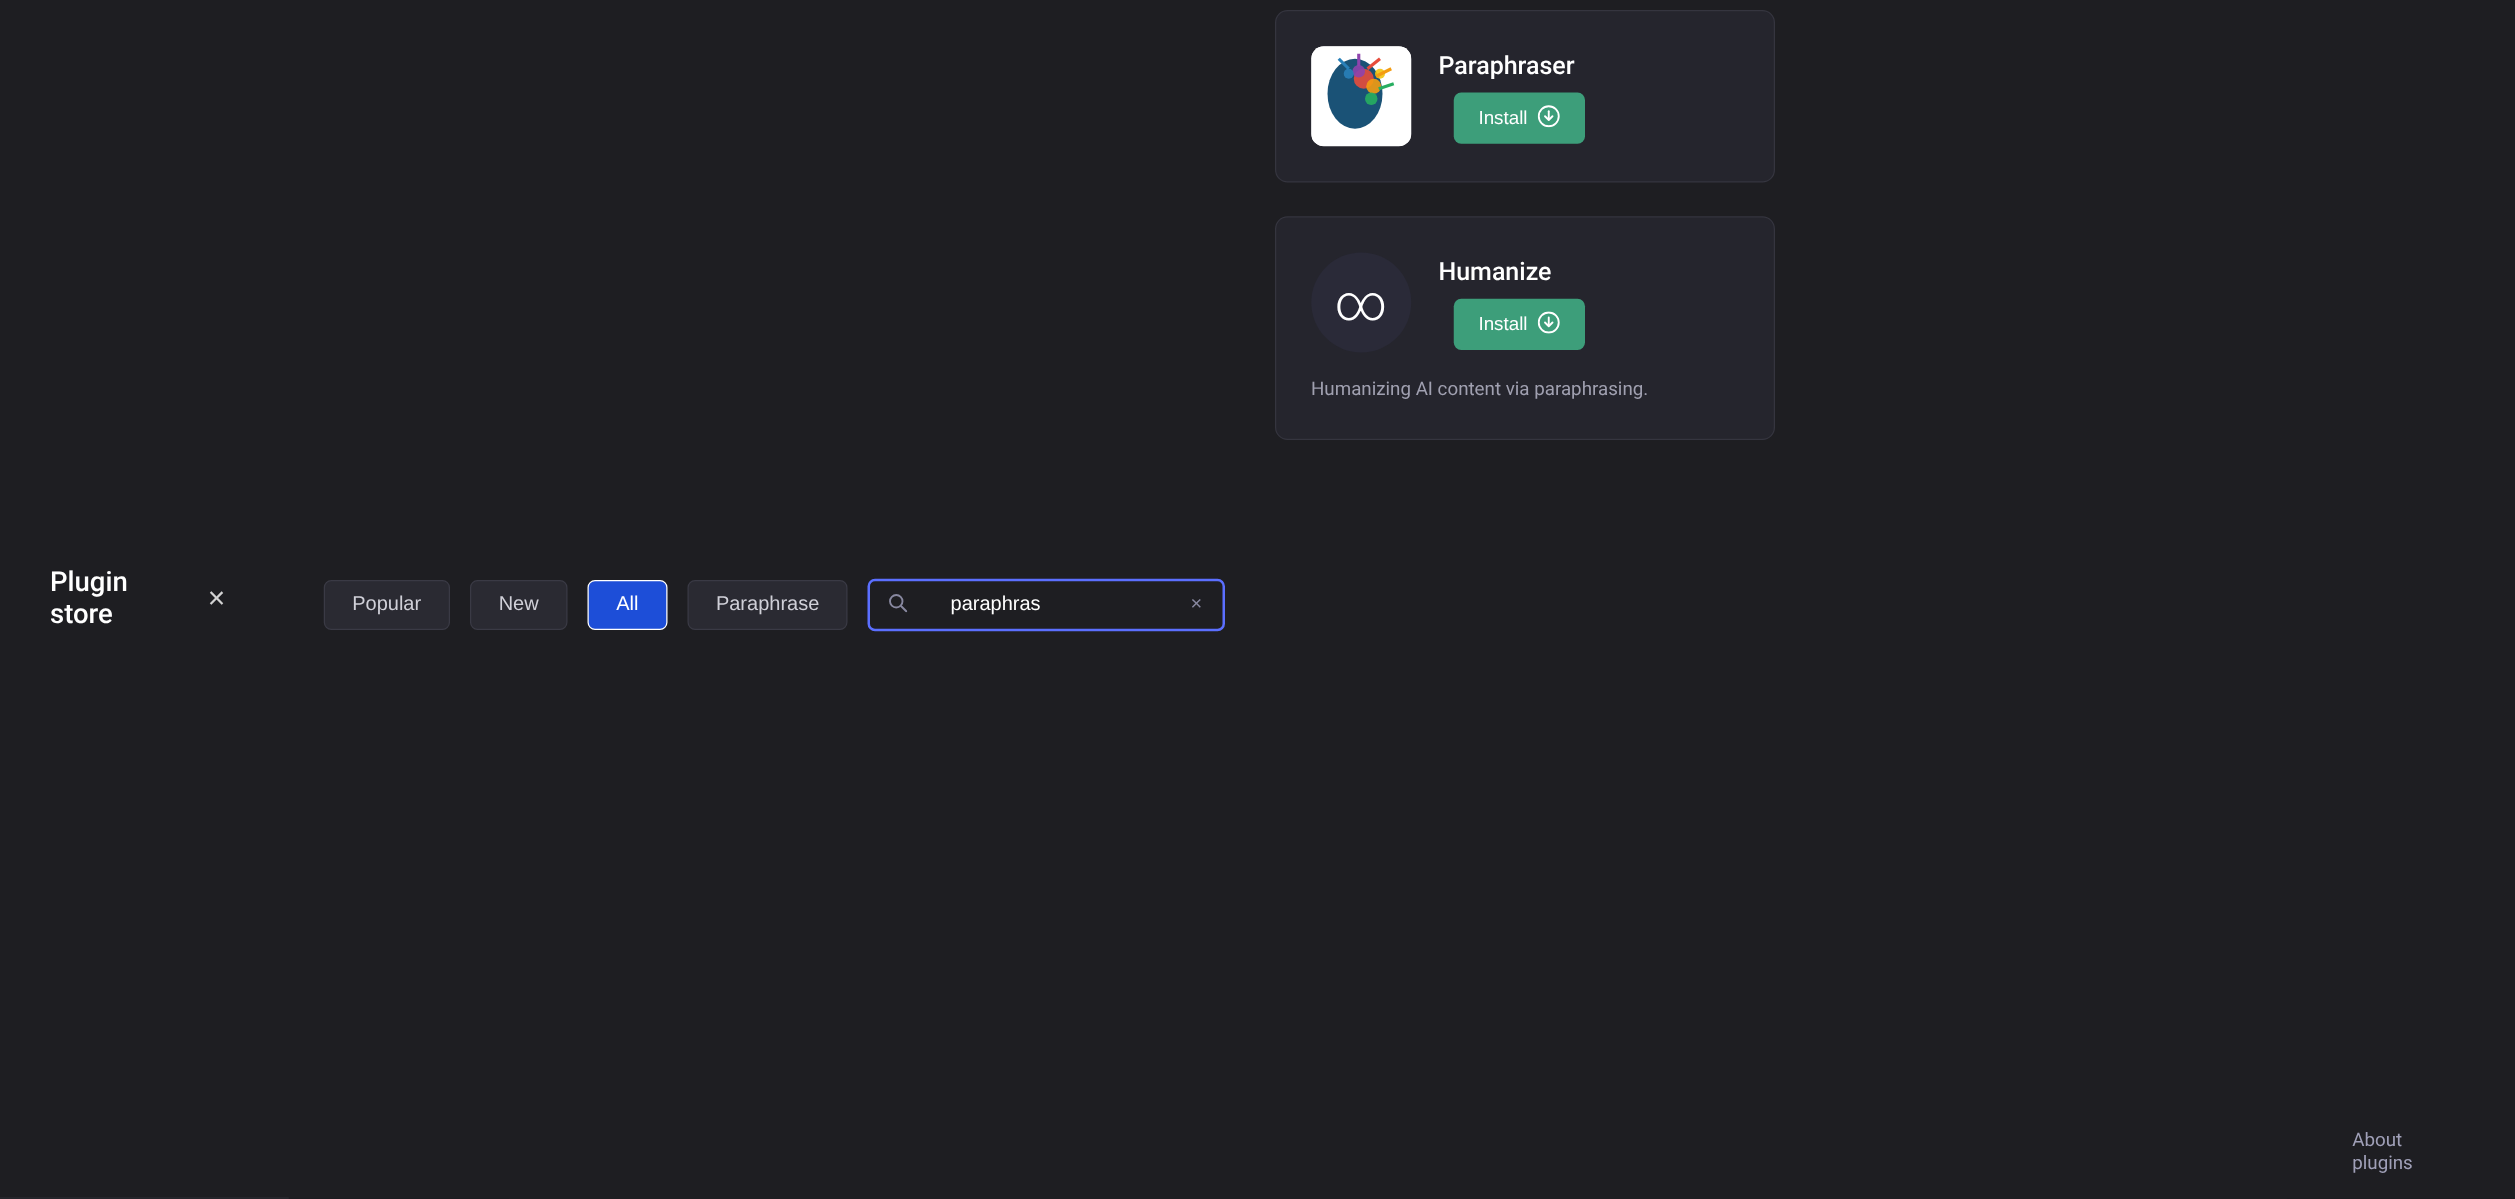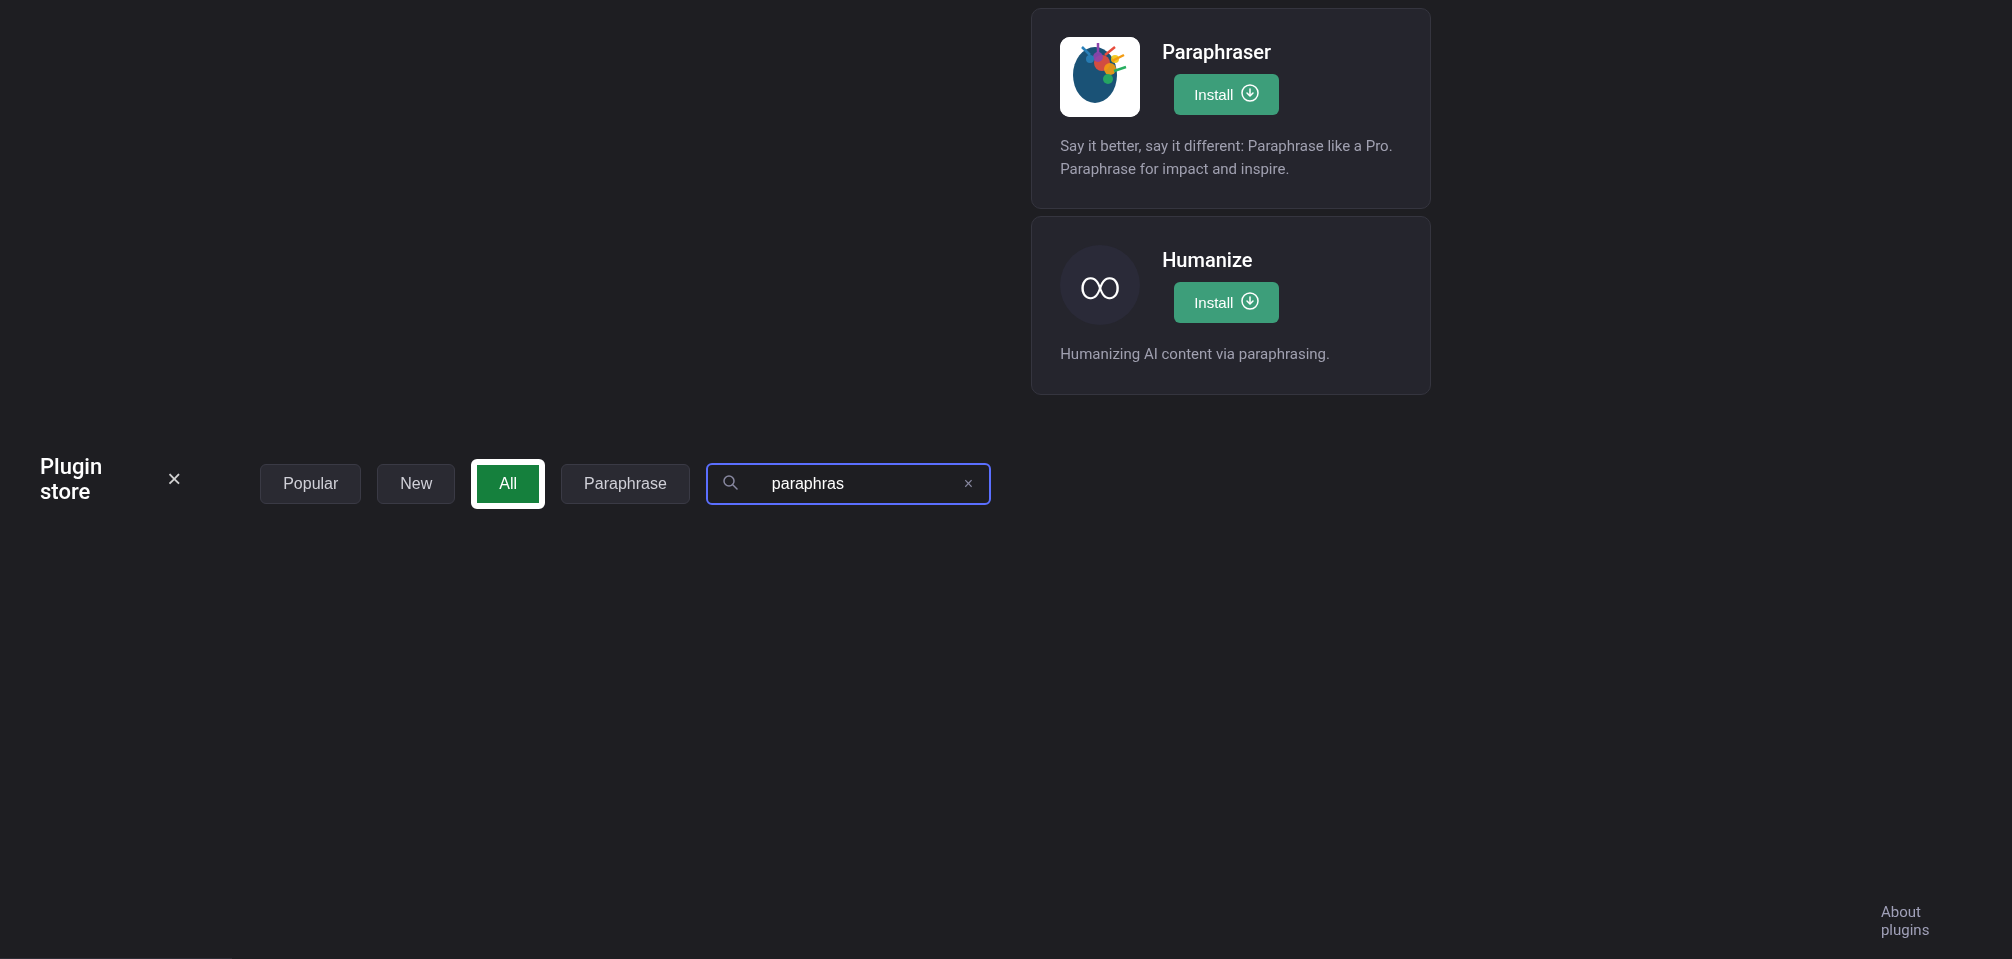--- a/index.html
+++ b/index.html
@@ -65,22 +65,22 @@
       border: 1px solid #3a3a45;
       color: #d0d0d8;
       padding: 10px 22px;
       border-radius: 6px;
       font-size: 16px;
       cursor: pointer;
       white-space: nowrap;
     }
 
     .filter-btn.active {
-      background-color: #15803d;
-      border: 6px solid #ffffff;
+      background-color: #1d4ed8;
+      border: 1px solid #ffffff;
       color: #ffffff;
     }
 
     .search-container {
       display: flex;
       align-items: center;
       background-color: #1e1e22;
       border: 2px solid #5b6fff;
       border-radius: 6px;
       padding: 8px 14px;
@@ -116,21 +116,21 @@
       font-size: 16px;
       display: flex;
       align-items: center;
       justify-content: center;
       padding: 2px;
     }
 
     .plugins-grid {
       display: flex;
       flex-wrap: wrap;
-      gap: 7px;
+      gap: 27px;
       padding: 8px 12px;
       align-content: flex-start;
     }
 
     .plugin-card {
       background-color: #25252d;
       border: 1px solid #35353f;
       border-radius: 10px;
       padding: 28px;
       width: 400px;
@@ -287,21 +287,20 @@
             <span class="download-icon">
               <svg width="18" height="18" viewBox="0 0 18 18" fill="none">
                 <circle cx="9" cy="9" r="8" stroke="white" stroke-width="1.5"></circle>
                 <line x1="9" y1="5" x2="9" y2="11" stroke="white" stroke-width="1.5" stroke-linecap="round"></line>
                 <polyline points="6,9 9,12 12,9" stroke="white" stroke-width="1.5" stroke-linecap="round" stroke-linejoin="round" fill="none"></polyline>
               </svg>
             </span>
           </button>
         </div>
       </div>
-      <p class="plugin-description">Say it better, say it different: Paraphrase like a Pro. Paraphrase for impact and inspire.</p>
     </div>
 
     <div class="plugin-card">
       <div class="plugin-header">
         <div class="plugin-icon-infinity">
           <span class="infinity-symbol">∞</span>
         </div>
         <div>
           <div class="plugin-name">Humanize</div>
           <button class="install-btn">

